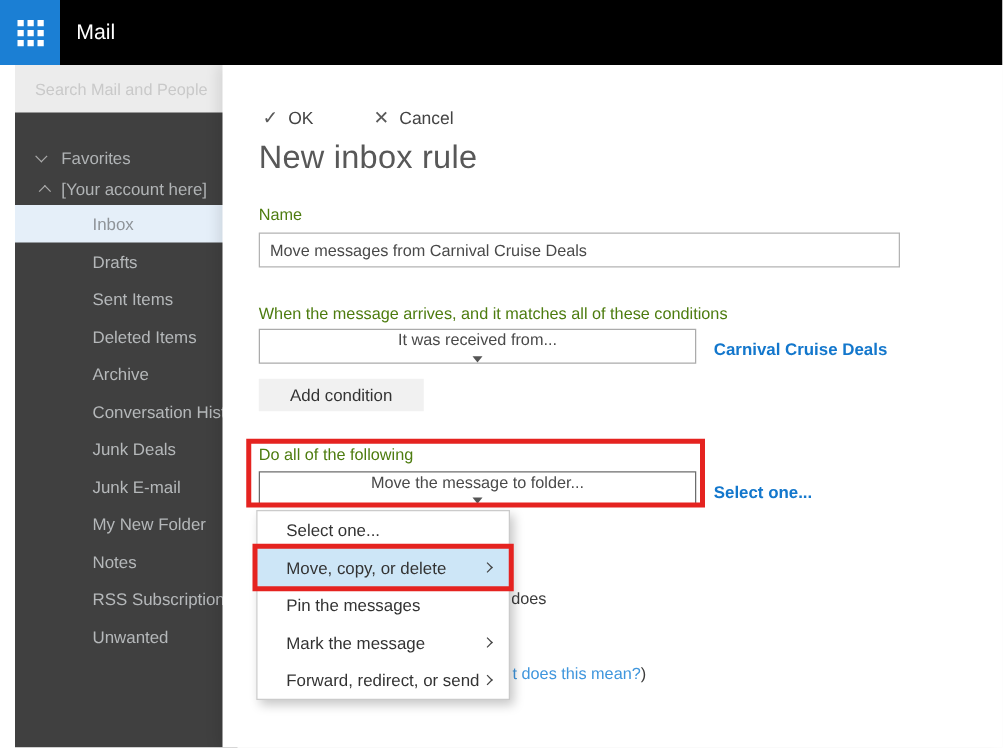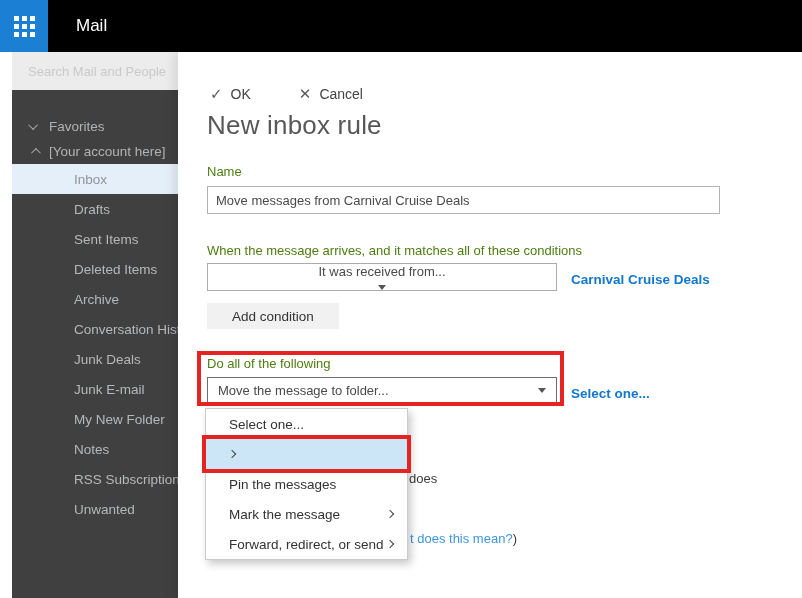--- a/index.html
+++ b/index.html
@@ -14,21 +14,21 @@
   .topbar {
     position: absolute; left: 0; top: 0; width: 802px; height: 52px;
     background: #000; z-index: 30; display: flex; align-items: stretch;
   }
   .launcher {
     width: 48px; height: 52px; background: #1b7fd4;
     display: flex; align-items: center; justify-content: center; cursor: pointer;
   }
   .grid-icon { display: grid; grid-template-columns: repeat(3, 5px); grid-gap: 3px; }
   .grid-icon span { width: 5px; height: 5px; background: #fff; }
-  .app-title { color: #fff; font-size: 17px; margin-left: 28px; align-self: center; }
+  .app-title { color: #fff; font-size: 17px; margin-left: 13px; align-self: center; }
 
   
   .sidebar {
     position: absolute; left: 12px; top: 52px; width: 178px; height: 546px;
     background: #404040; z-index: 1; overflow: hidden;
   }
   .search-strip { height: 38px; background: #ececec; display: flex; align-items: center; }
   .search-input {
     border: none; background: transparent; outline: none;
     font-family: inherit; font-size: 13px; color: #9a9a9a;
@@ -75,21 +75,21 @@
     border: 1px solid #b3b3b3; background: #fff; font-family: inherit;
     font-size: 13px; color: #4a4a4a; padding: 0 8px; outline: none;
   }
 
   .dropdown {
     position: absolute; left: 29px; width: 350px; height: 28px;
     border: 1px solid #ababab; background: #fff; display: flex; align-items: center;
     padding: 0 10px; font-size: 13px; color: #4a4a4a; cursor: pointer;
   }
   .dd-condition { top: 211px; flex-direction: column; }
-  .dd-action { top: 325px; height: 27px; border-color: #6d6d6d; }
+  .dd-action { top: 325px; height: 27px; border-color: #6d6d6d; flex-direction: column; }
   .dd-value { flex: 1; }
   .caret { width: 0; height: 0; border-left: 4px solid transparent; border-right: 4px solid transparent; border-top: 5px solid #555; }
 
   .link { position: absolute; font-size: 13.5px; font-weight: bold; color: #1377cc; cursor: pointer; white-space: nowrap; }
   .link-condition-value { left: 393px; top: 220px; }
   .link-action-value { left: 393px; top: 334px; }
 
   .btn-gray {
     position: absolute; left: 29px; top: 251px; height: 26px;
     background: #f1f1f1; border: none; font-family: inherit; font-size: 13.5px;
@@ -253,20 +253,21 @@
 
   <div class="menu">
     <div>
 
         <div class="menu-item">
           <span class="menu-label">Select one...</span>
           <span class="submenu-chevron"></span>
         </div>
 
         <div class="menu-item highlighted outlined has-submenu">
+          <span class="menu-label">Move, copy, or delete</span>
           <span class="submenu-chevron"></span>
         </div>
 
         <div class="menu-item">
           <span class="menu-label">Pin the messages</span>
           <span class="submenu-chevron"></span>
         </div>
 
         <div class="menu-item has-submenu">
           <span class="menu-label">Mark the message</span>

